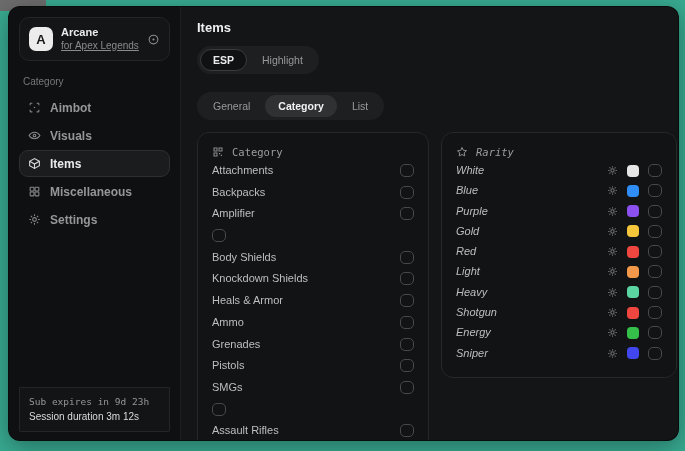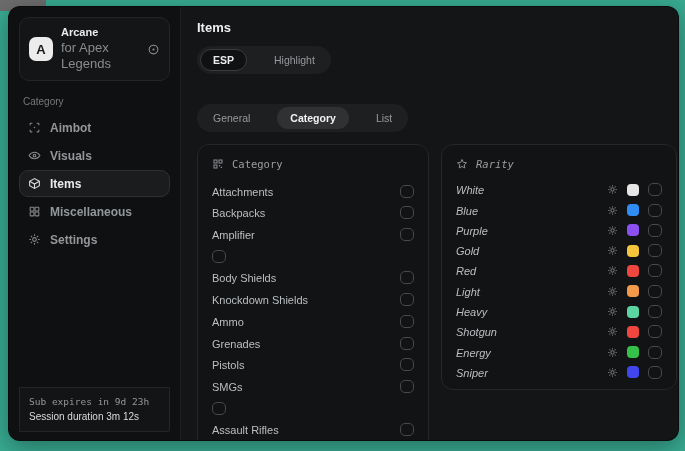--- a/index.html
+++ b/index.html
@@ -30,21 +30,21 @@
     border:1px solid #242527; border-radius:10px; background:#141516;
     padding:8px 9px;
   }
   .brand-logo {
     width:24px; height:24px; border-radius:7px; background:#ececec;
     color:#17181a; font-weight:bold; font-size:13px;
     display:flex; align-items:center; justify-content:center; flex:0 0 24px;
   }
   .brand-text { line-height:1.25; }
   .brand-title { font-size:11px; font-weight:bold; color:#e9ebed; }
-  .brand-sub { font-size:13px; color:#898c8f; }
+  .brand-sub { font-size:10px; color:#898c8f;text-decoration:underline; }
   .brand-action { margin-left:auto; color:#8a8d90; display:flex; cursor:pointer; }
   .section-label { font-size:10px; color:#76787b; margin:15px 4px 7px; }
   .nav { display:flex; flex-direction:column; gap:1px; }
   .nav-item {
     display:flex; align-items:center; gap:9px; height:27px;
     padding:0 8px; border-radius:9px; border:1px solid transparent;
     color:#94979a; font-size:12px; cursor:pointer;font-weight:bold;
   }
   .nav-item .ico { display:flex; color:#84878a; }
   .nav-item.active { background:#1b1c1e; border-color:#2d2f31; color:#e9ebed; }
@@ -54,45 +54,45 @@
     border:1px solid #242527; border-radius:1px; background:#131415;
     padding:7px 9px; line-height:1.5;
   }
   .footer-line1 { font-family:"DejaVu Sans Mono", monospace; font-size:9.5px; color:#94979a; }
   .footer-line2 { font-size:10px; color:#d9dbdd; }
   
   .main { flex:1; padding:13px 11px 0 16px; position:relative; background:#141516; }
   .page-title { font-size:13px; font-weight:bold; color:#edeff1; }
   .tab-group {
     display:inline-flex; align-items:flex-end; background:#1e1f21;
-    border-radius:16px; padding:3px; gap:14px;
+    border-radius:16px; padding:3px; gap:2px;
   }
   .mode-tabs { margin-top:11px; }
-  .view-tabs { margin-top:30px; }
+  .view-tabs { margin-top:18px; }
   .tab {
     padding:4px 12px; border-radius:13px; font-size:10.5px;
     color:#97999c; border:1px solid transparent; cursor:pointer; white-space:nowrap;
   }
   .mode-tabs .tab.active { background:#101113; border-color:#3a3b3d; color:#e9ebed; font-weight:bold; }
   .view-tabs .tab.active { background:#303133; color:#f1f2f4; font-weight:bold; }
   .panels { display:flex; gap:12px; margin-top:12px; align-items:flex-start; }
   .panel {
     background:#121314; border:1px solid #262728; border-radius:12px;
     padding:10px 14px 10px; 
   }
   .panel-cat { width:232px; }
   .panel-rar { width:236px;font-style:italic; }
   .panel-header {
     display:flex; align-items:center; gap:8px;
     font-family:"DejaVu Sans Mono", monospace; font-size:10.5px;
     color:#9b9ea1; padding:3px 0 6px;
   }
   .panel-header .ico { display:flex; color:#8b8e91; }
   .row {
-    display:flex; align-items:flex-end; height:21.7px;
+    display:flex; align-items:flex-start; height:21.7px;
   }
   .row-rar { height:20.3px; }
   .row-label { font-size:11px; color:#bcbfc2; flex:1; }
   .checkbox {
     width:14px; height:13px; border:1.3px solid #47494d; border-radius:5px;
     background:transparent; cursor:pointer; flex:0 0 14px;
   }
   .row-right { display:flex; align-items:center; gap:9px; }
   .mini-gear { display:flex; color:#75787b; cursor:pointer; }
   .swatch { width:12px; height:12px; border-radius:4px; cursor:pointer; }
@@ -232,20 +232,24 @@
   <div class="row">
     <span class="row-label">Body Shields</span>
     <span class="checkbox"></span>
   </div>
 
   <div class="row">
     <span class="row-label">Knockdown Shields</span>
     <span class="checkbox"></span>
   </div>
 
+  <div class="row">
+    <span class="row-label">Heals &amp; Armor</span>
+    <span class="checkbox"></span>
+  </div>
 
   <div class="row">
     <span class="row-label">Ammo</span>
     <span class="checkbox"></span>
   </div>
 
   <div class="row">
     <span class="row-label">Grenades</span>
     <span class="checkbox"></span>
   </div>

